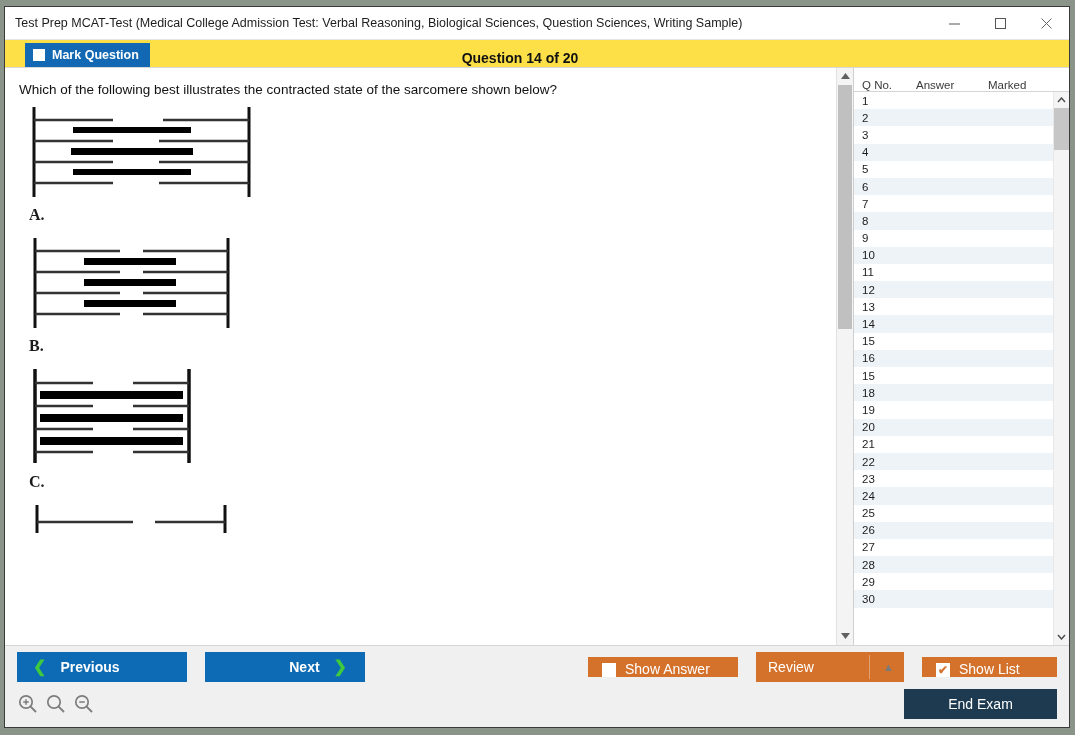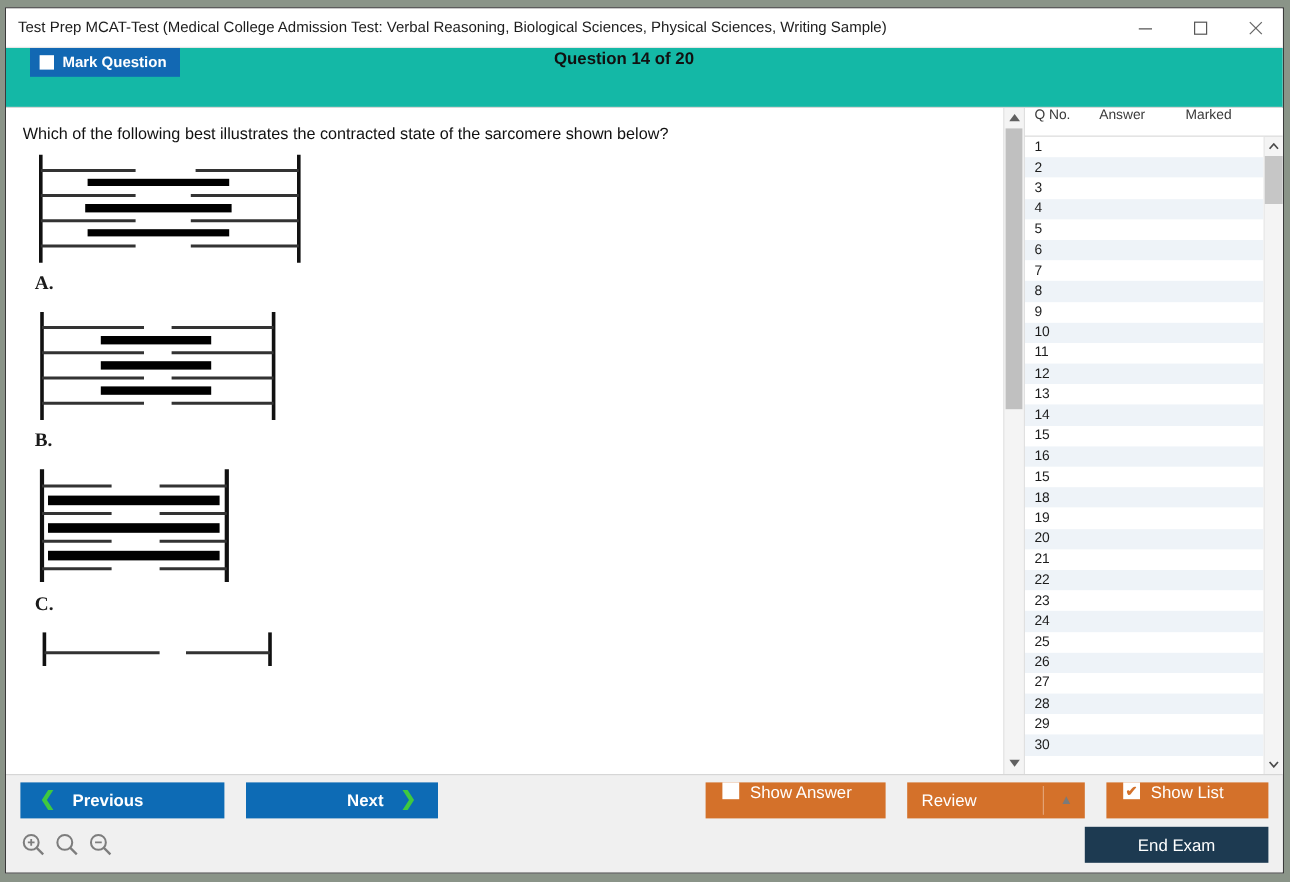--- a/index.html
+++ b/index.html
@@ -38,25 +38,25 @@
   .win-controls { display: flex; height: 33px; }
   .win-btn {
     width: 46px; height: 33px;
     display: flex; align-items: center; justify-content: center;
     color: #555; font-size: 13px;
   }
   .win-btn svg { display: block; }
 
   
   .header-strip {
-    height: 50px;
-    background: #14b8a6;
+    height: 28px;
+    background: #fde047;
     border-bottom: 1px solid #d8d8d8;
     display: flex;
-    align-items: flex-start;
+    align-items: flex-end;
     position: relative;
     flex: 0 0 auto;
   }
   .mark-btn {
     margin-left: 20px;
     height: 24px;
     background: #1268b3;
     color: #fff;
     border: none;
     display: flex;
@@ -149,21 +149,21 @@
     flex: 0 0 auto;
     background: #fff;
     display: flex;
     flex-direction: column;
     border-left: 1px solid #cfcfcf;
     min-height: 0;
   }
   .list-header {
     display: flex;
     height: 24px;
-    align-items: flex-start;
+    align-items: flex-end;
     font-size: 11.5px;
     color: #3a3a3a;
     background: #fff;
     border-bottom: 1px solid #d5d5d5;
     flex: 0 0 auto;
   }
   .col-qno   { width: 62px; padding-left: 8px; }
   .col-ans   { width: 72px; }
   .col-mark  { width: 66px; }
   .list-body-wrap { flex: 1 1 auto; display: flex; min-height: 0; }
@@ -233,23 +233,23 @@
     font-weight: bold;
     display: flex;
     align-items: center;
   }
   #prev-btn { width: 170px; justify-content: flex-start; padding-left: 16px; gap: 14px; }
   #next-btn { width: 160px; justify-content: flex-end; padding-right: 18px; gap: 14px; }
   .chev { color: #3fc93f; font-size: 16px; font-weight: bold; line-height: 1; }
   .btn-orange {
     background: #d4712a;
     color: #fff;
-    height: 30px;
-    display: flex;
-    align-items: flex-start;
+    height: 20px;
+    display: flex;
+    align-items: flex-end;
     gap: 9px;
     padding: 0 14px;
     font-size: 14px;
   }
   .cb-sq {
     width: 14px; height: 14px;
     background: #fff;
     flex: 0 0 auto;
     display: flex; align-items: center; justify-content: center;
     color: #d4712a;
@@ -290,21 +290,21 @@
   .zoom-icons { display: flex; gap: 6px; align-items: center; }
   .zoom-icons svg { display: block; }
   .spacer { flex: 1 1 auto; }
 </style>
 </head>
 <body>
 
 <div class="app-window">
 
   <div class="titlebar">
-    <div class="titlebar-text">Test Prep MCAT-Test (Medical College Admission Test: Verbal Reasoning, Biological Sciences, Physical Sciences, Writing Sample)</div>
+    <div class="titlebar-text">Test Prep MCAT-Test (Medical College Admission Test: Verbal Reasoning, Biological Sciences, Question Sciences, Writing Sample)</div>
     <div class="win-controls">
       <div class="win-btn">
         <svg width="13" height="13" viewBox="0 0 13 13">
             <line x1="1" y1="7" x2="12" y2="7" stroke="#555" stroke-width="1"></line>
           </svg>
       </div>
       <div class="win-btn">
         <svg width="13" height="13" viewBox="0 0 13 13">
             <rect x="1.5" y="1.5" width="10" height="10" fill="none" stroke="#555" stroke-width="1"></rect>
           </svg>

